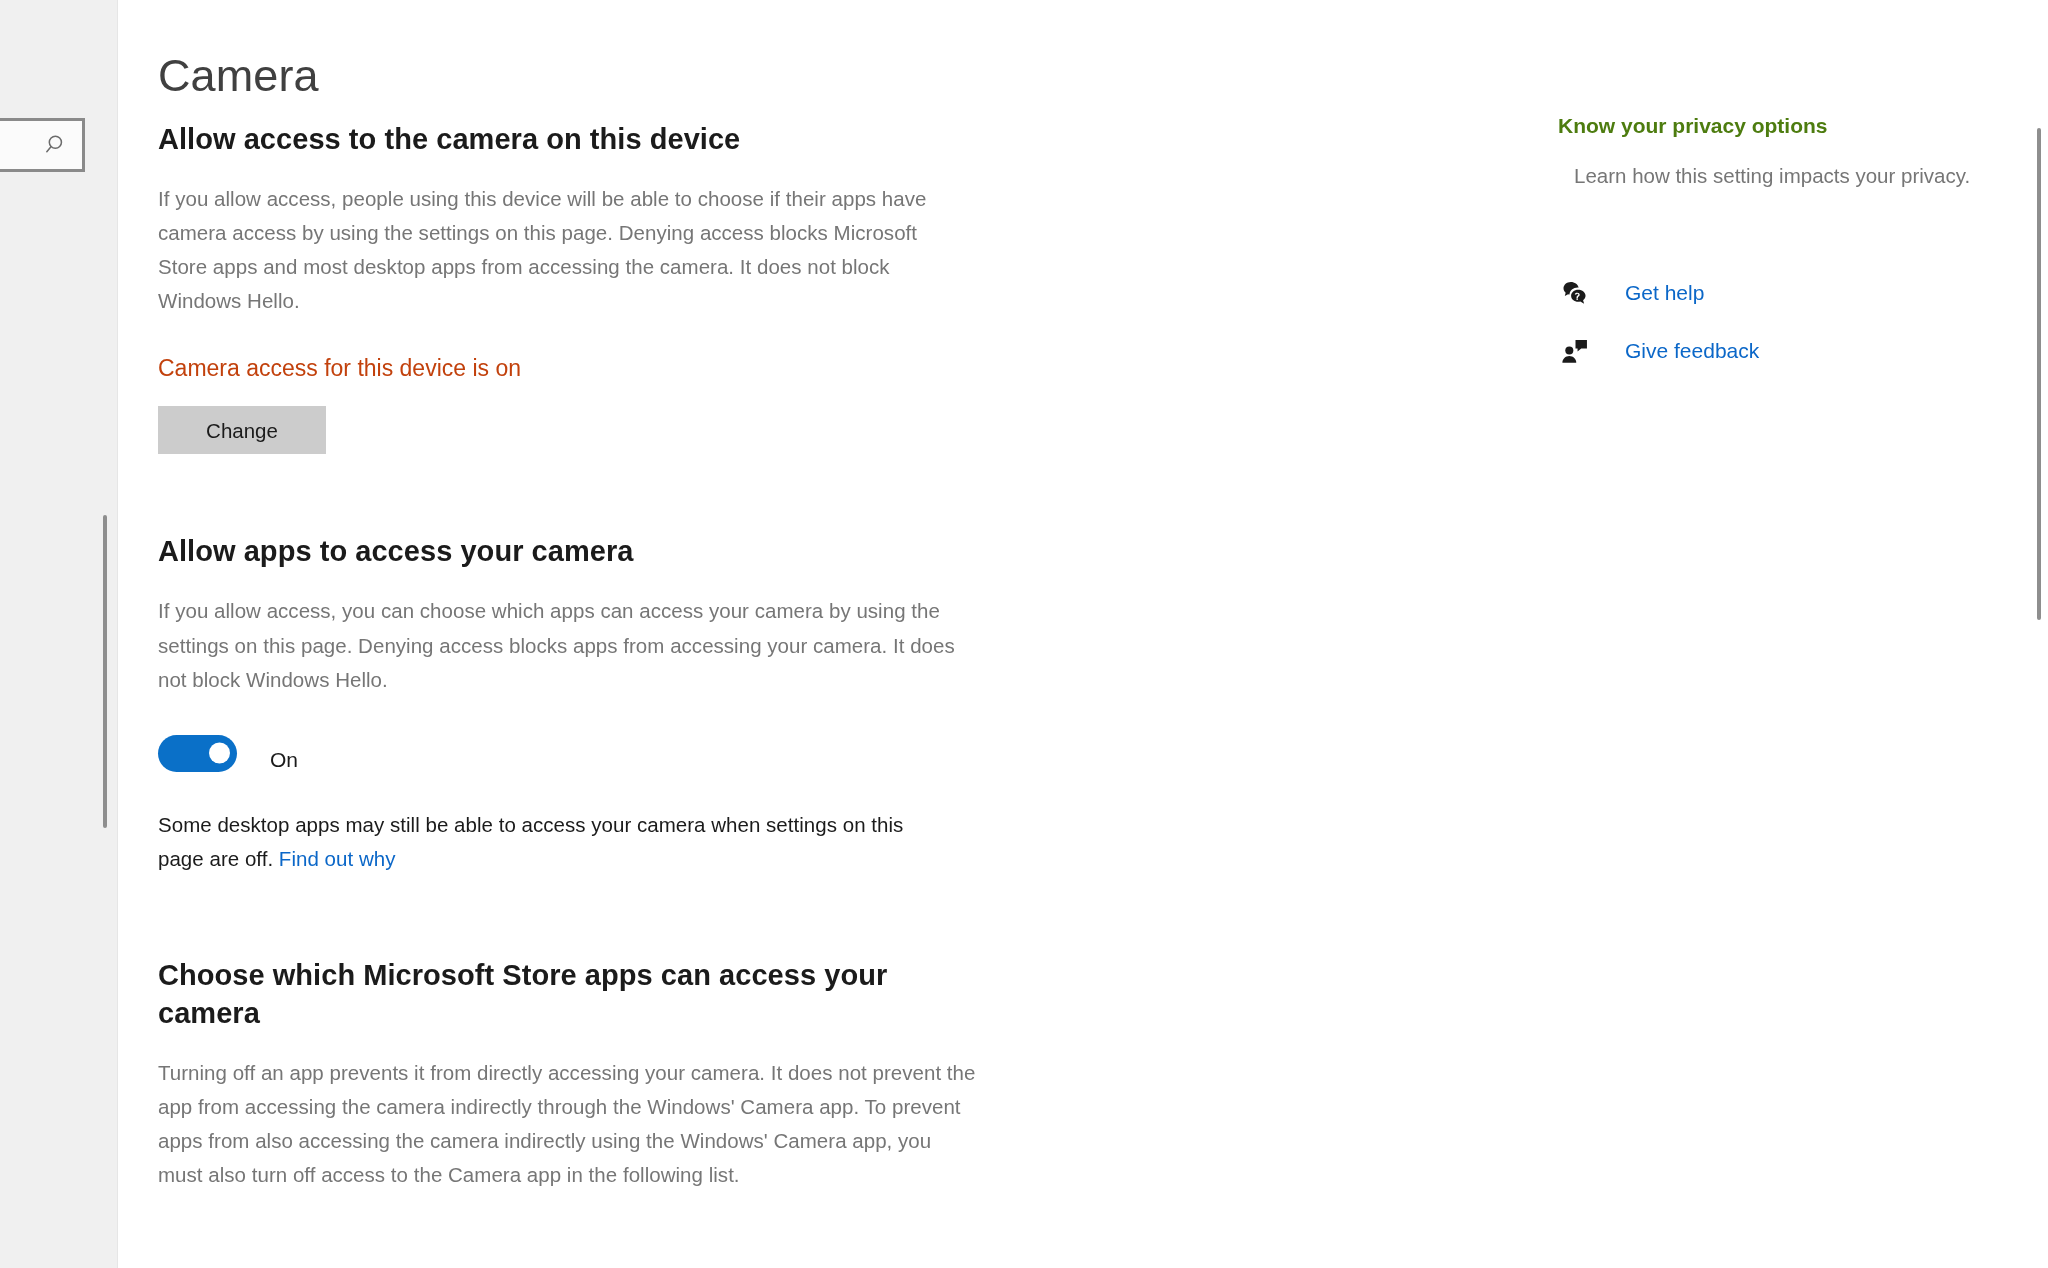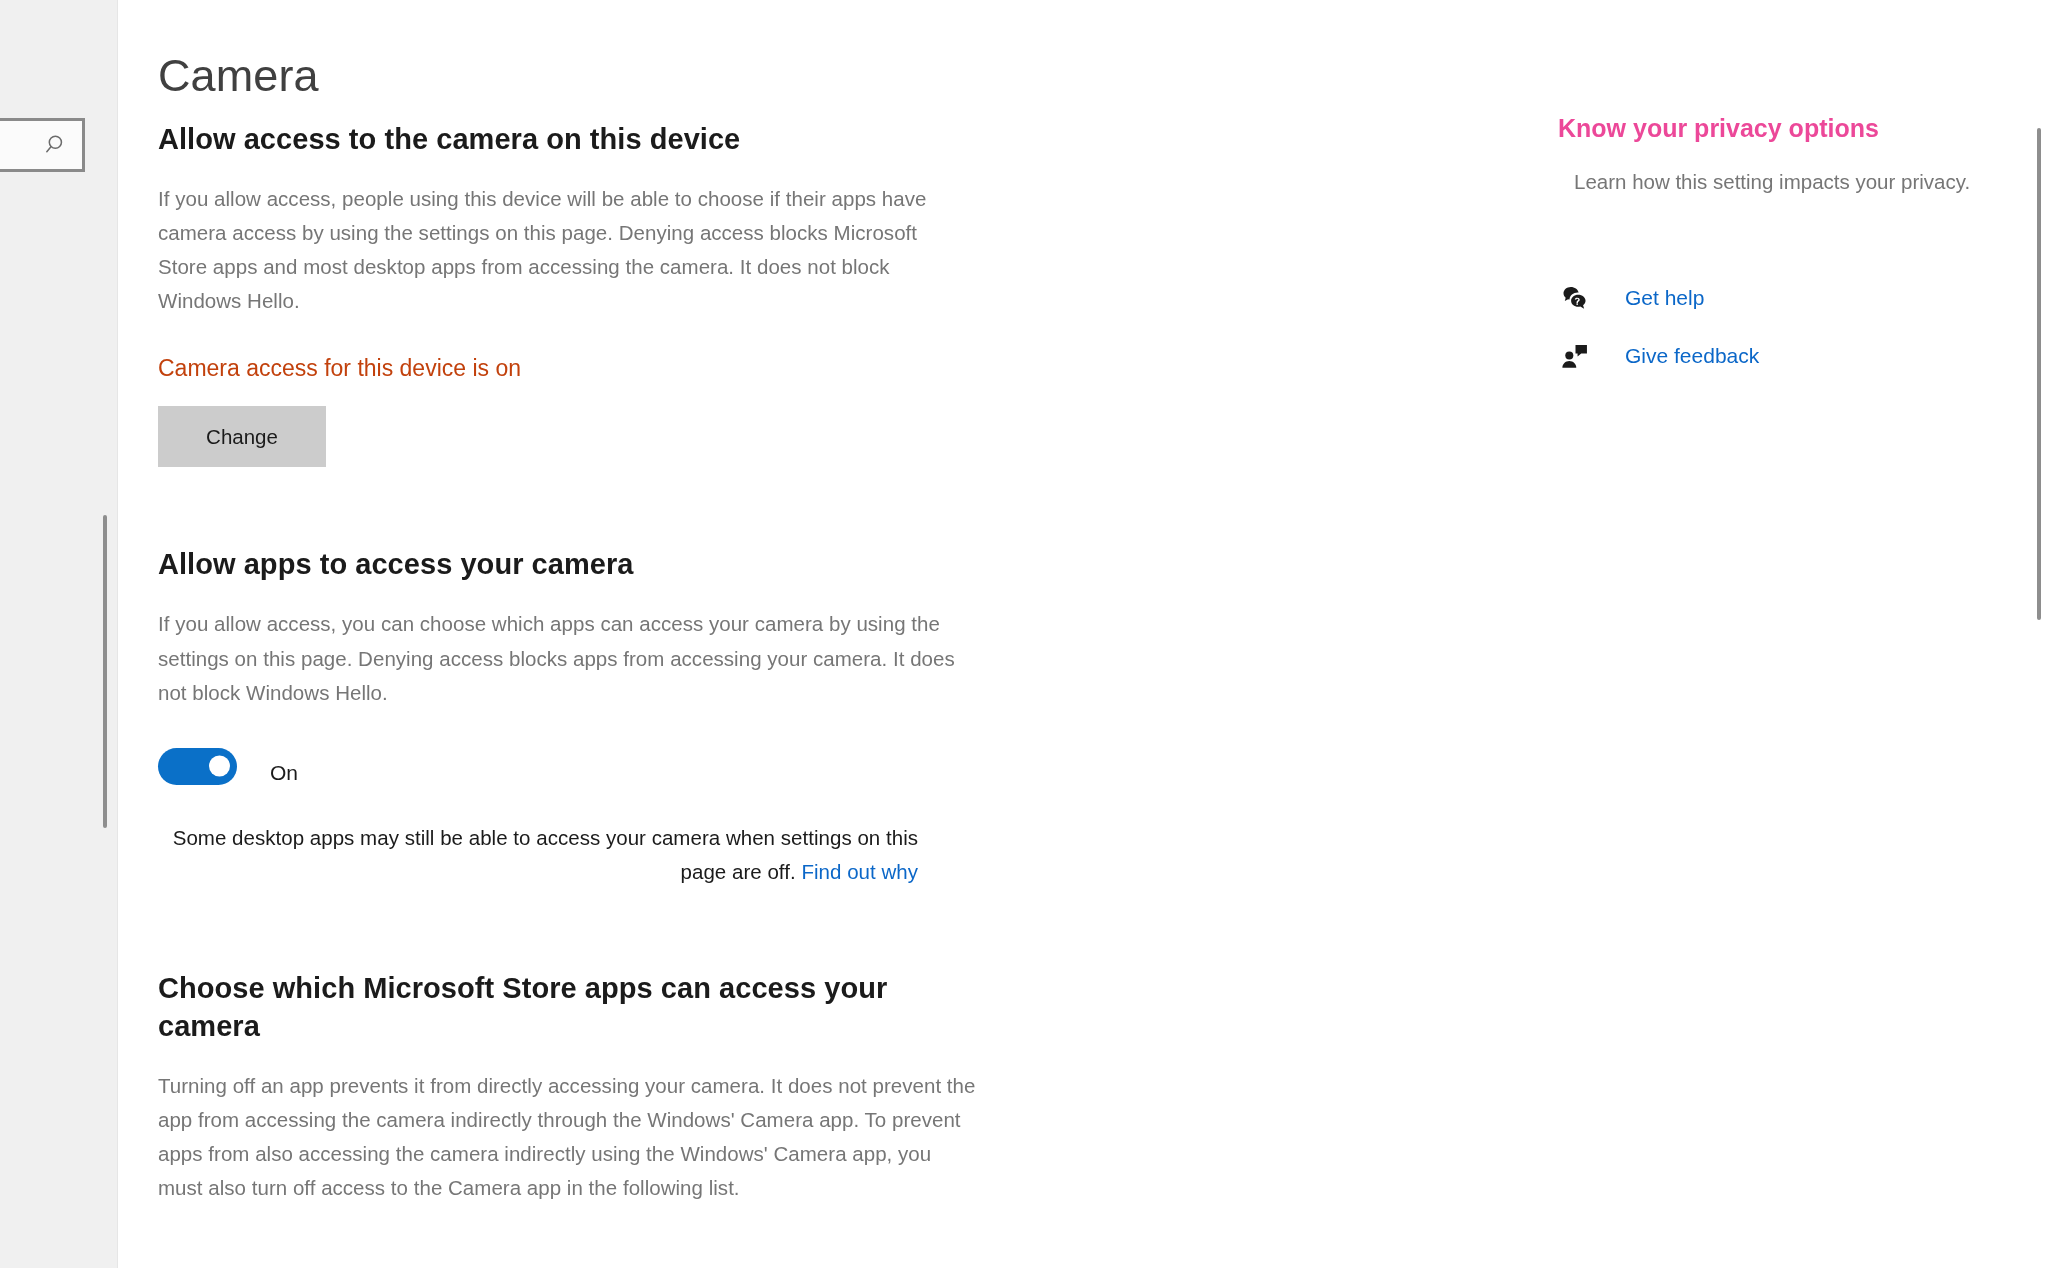--- a/index.html
+++ b/index.html
@@ -138,21 +138,21 @@
     font-size: 23px;
     color: #c2410c;
     line-height: 1.3;
   }
 
   .change-button {
     display: inline-block;
     margin: 0;
     padding: 0 22px;
     min-width: 168px;
-    height: 61px;
+    height: 48px;
     line-height: 50px;
     text-align: center;
     background: #cccccc;
     border: none;
     color: #1b1b1b;
     font-family: "Liberation Sans", sans-serif;
     font-size: 20.5px;
     cursor: pointer;
     box-sizing: border-box;
   }
@@ -196,23 +196,23 @@
 
   
   .right-col {
     position: absolute;
     left: 1440px;
     top: 112px;
     width: 430px;
   }
   .right-head {
     margin: 0;
-    font-size: 25px;
+    font-size: 21px;
     font-weight: 600;
-    color: #ec4899;
+    color: #4d7c0f;
     line-height: 1.3;
   }
   .right-text {
     margin: 16px;
     font-size: 20.5px;
     color: #767676;
     line-height: 1.62;
   }
   .right-links {
     margin-top: 12px;
@@ -313,21 +313,21 @@
 
         <p class="body-text" style="margin-top: 24px; width: 820px;">If you allow access, you can choose which apps can access your camera by using the settings on this page. Denying access blocks apps from accessing your camera. It does not block Windows Hello.</p>
 
         <div class="toggle-row" style="margin-top: 38px;">
           <div class="toggle-switch">
             <div class="toggle-knob"></div>
           </div>
           <span class="toggle-label">On</span>
         </div>
 
-        <p class="body-text-dark" style="margin-top: 36px; width: 760px; text-align: right;">
+        <p class="body-text-dark" style="margin-top: 36px; width: 760px;">
           <span>Some desktop apps may still be able to access your camera when settings on this page are off. </span><a class="inline-link">Find out why</a>
         </p>
       </div>
 
       <div style="margin-top: 80px;">
         <h2 class="section-head" style="width: 790px;">Choose which Microsoft Store apps can access your camera</h2>
 
         <p class="body-text" style="margin-top: 24px; width: 820px;">Turning off an app prevents it from directly accessing your camera. It does not prevent the app from accessing the camera indirectly through the Windows' Camera app. To prevent apps from also accessing the camera indirectly using the Windows' Camera app, you must also turn off access to the Camera app in the following list.</p>
       </div>
 

